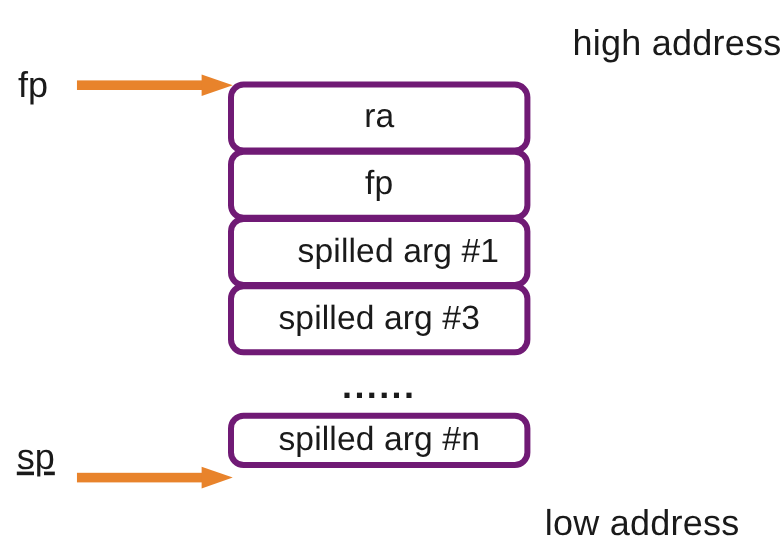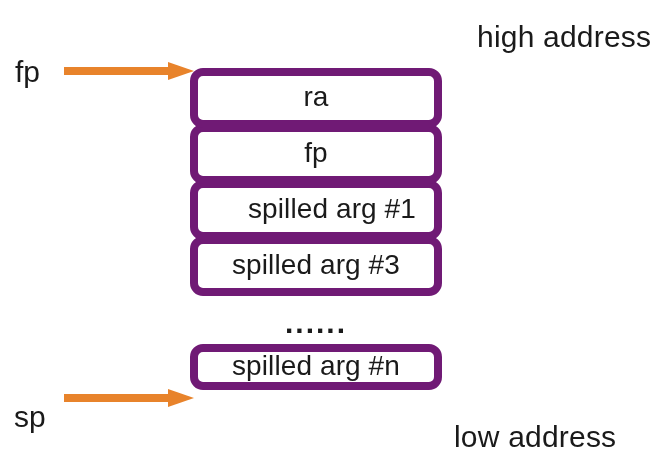--- a/index.html
+++ b/index.html
@@ -33,37 +33,37 @@
 
   
   .ptr-label {
     position: absolute;
     font-size: 30px;
     line-height: 1;
     color: #1a1a1a;
     white-space: nowrap;
   }
   #fp-pointer-label { left: 15px; top: 57px; }
-  #sp-pointer-label { left: 14px; top: 402px; }
+  #sp-pointer-label { left: 14px; top: 367px; text-decoration: underline; }
 
   
   .arrow {
     position: absolute;
     height: 22px;
   }
   #fp-arrow { left: 64px; top: 60px; width: 130px; }
   #sp-arrow { left: 64px; top: 387px; width: 130px; }
 
   
   .stack-box {
     position: absolute;
     left: 190px;
     width: 252px;
     box-sizing: border-box;
-    border: 8px solid #701a75;
+    border: 5px solid #701a75;
     border-radius: 13px;
     background: #ffffff;
     display: flex;
     align-items: center;
     justify-content: center;
   }
   .stack-box .box-text {
     font-size: 28px;
     line-height: 1;
     color: #1a1a1a;

